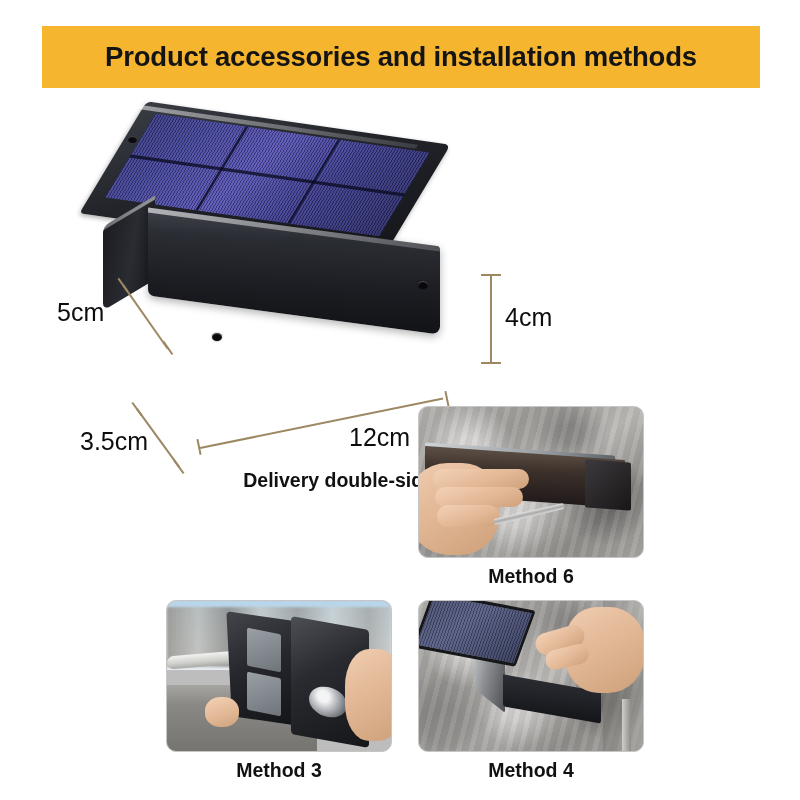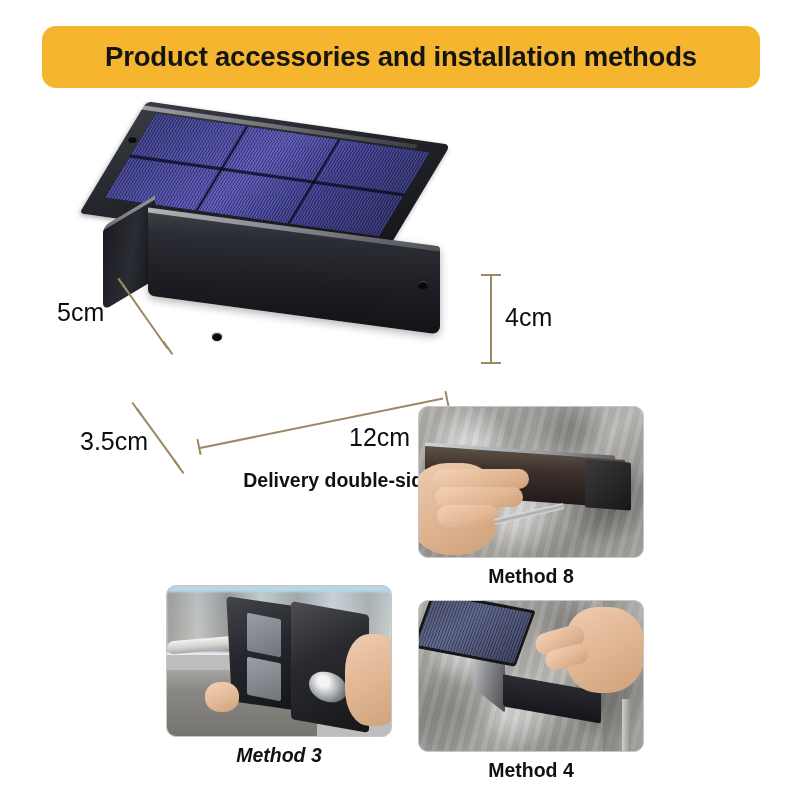--- a/index.html
+++ b/index.html
@@ -20,21 +20,20 @@
   #header-banner {
     position: absolute;
     left: 42px;
     top: 26px;
     width: 718px;
     height: 62px;
     background: #f6b52f;
     display: flex;
     align-items: center;
     justify-content: center;
-    border-radius: 14px;
   }
   #header-title {
     font-size: 27.5px;
     font-weight: bold;
     color: #141414;
     letter-spacing: -0.2px;
     white-space: nowrap;
   }
 
   
@@ -324,21 +323,21 @@
     top: 404px;
     width: 800px;
     height: 396px;
   }
   .method-cell {
     position: absolute;
     width: 226px;
   }
   .method-cell.m1 { left: 166px; top: 2px; }
   .method-cell.m2 { left: 418px; top: 2px; }
-  .method-cell.m3 { left: 166px; top: 181px; font-style: italic; }
+  .method-cell.m3 { left: 166px; top: 196px; }
   .method-cell.m4 { left: 418px; top: 196px; }
 
   .method-photo {
     position: relative;
     width: 226px;
     height: 152px;
     border: 1px solid #c6c6c6;
     border-radius: 10px;
     overflow: hidden;
     box-sizing: border-box;
@@ -586,21 +585,21 @@
       <div class="concrete-streaks"></div>
       <div class="lamp-dark lamp-top"></div>
       <div class="lamp-dark lamp-body"></div>
       <div class="lamp-dark lamp-end"></div>
       <div class="hand hand-a"></div>
       <div class="finger finger-a"></div>
       <div class="finger finger-b"></div>
       <div class="finger finger-c"></div>
       <div class="driver-shaft driver"></div>
     </div>
-    <div class="method-label">Method 8</div>
+    <div class="method-label">Method 6</div>
   </div>
 
   <div class="method-cell m3">
     <div class="method-photo">
       <div class="sky"></div>
       <div class="city-blur"></div>
       <div class="rail"></div>
       <div class="ledge"></div>
       <div class="lamp-dark lamp-back"></div>
       <div class="tape-pad p1"></div>

